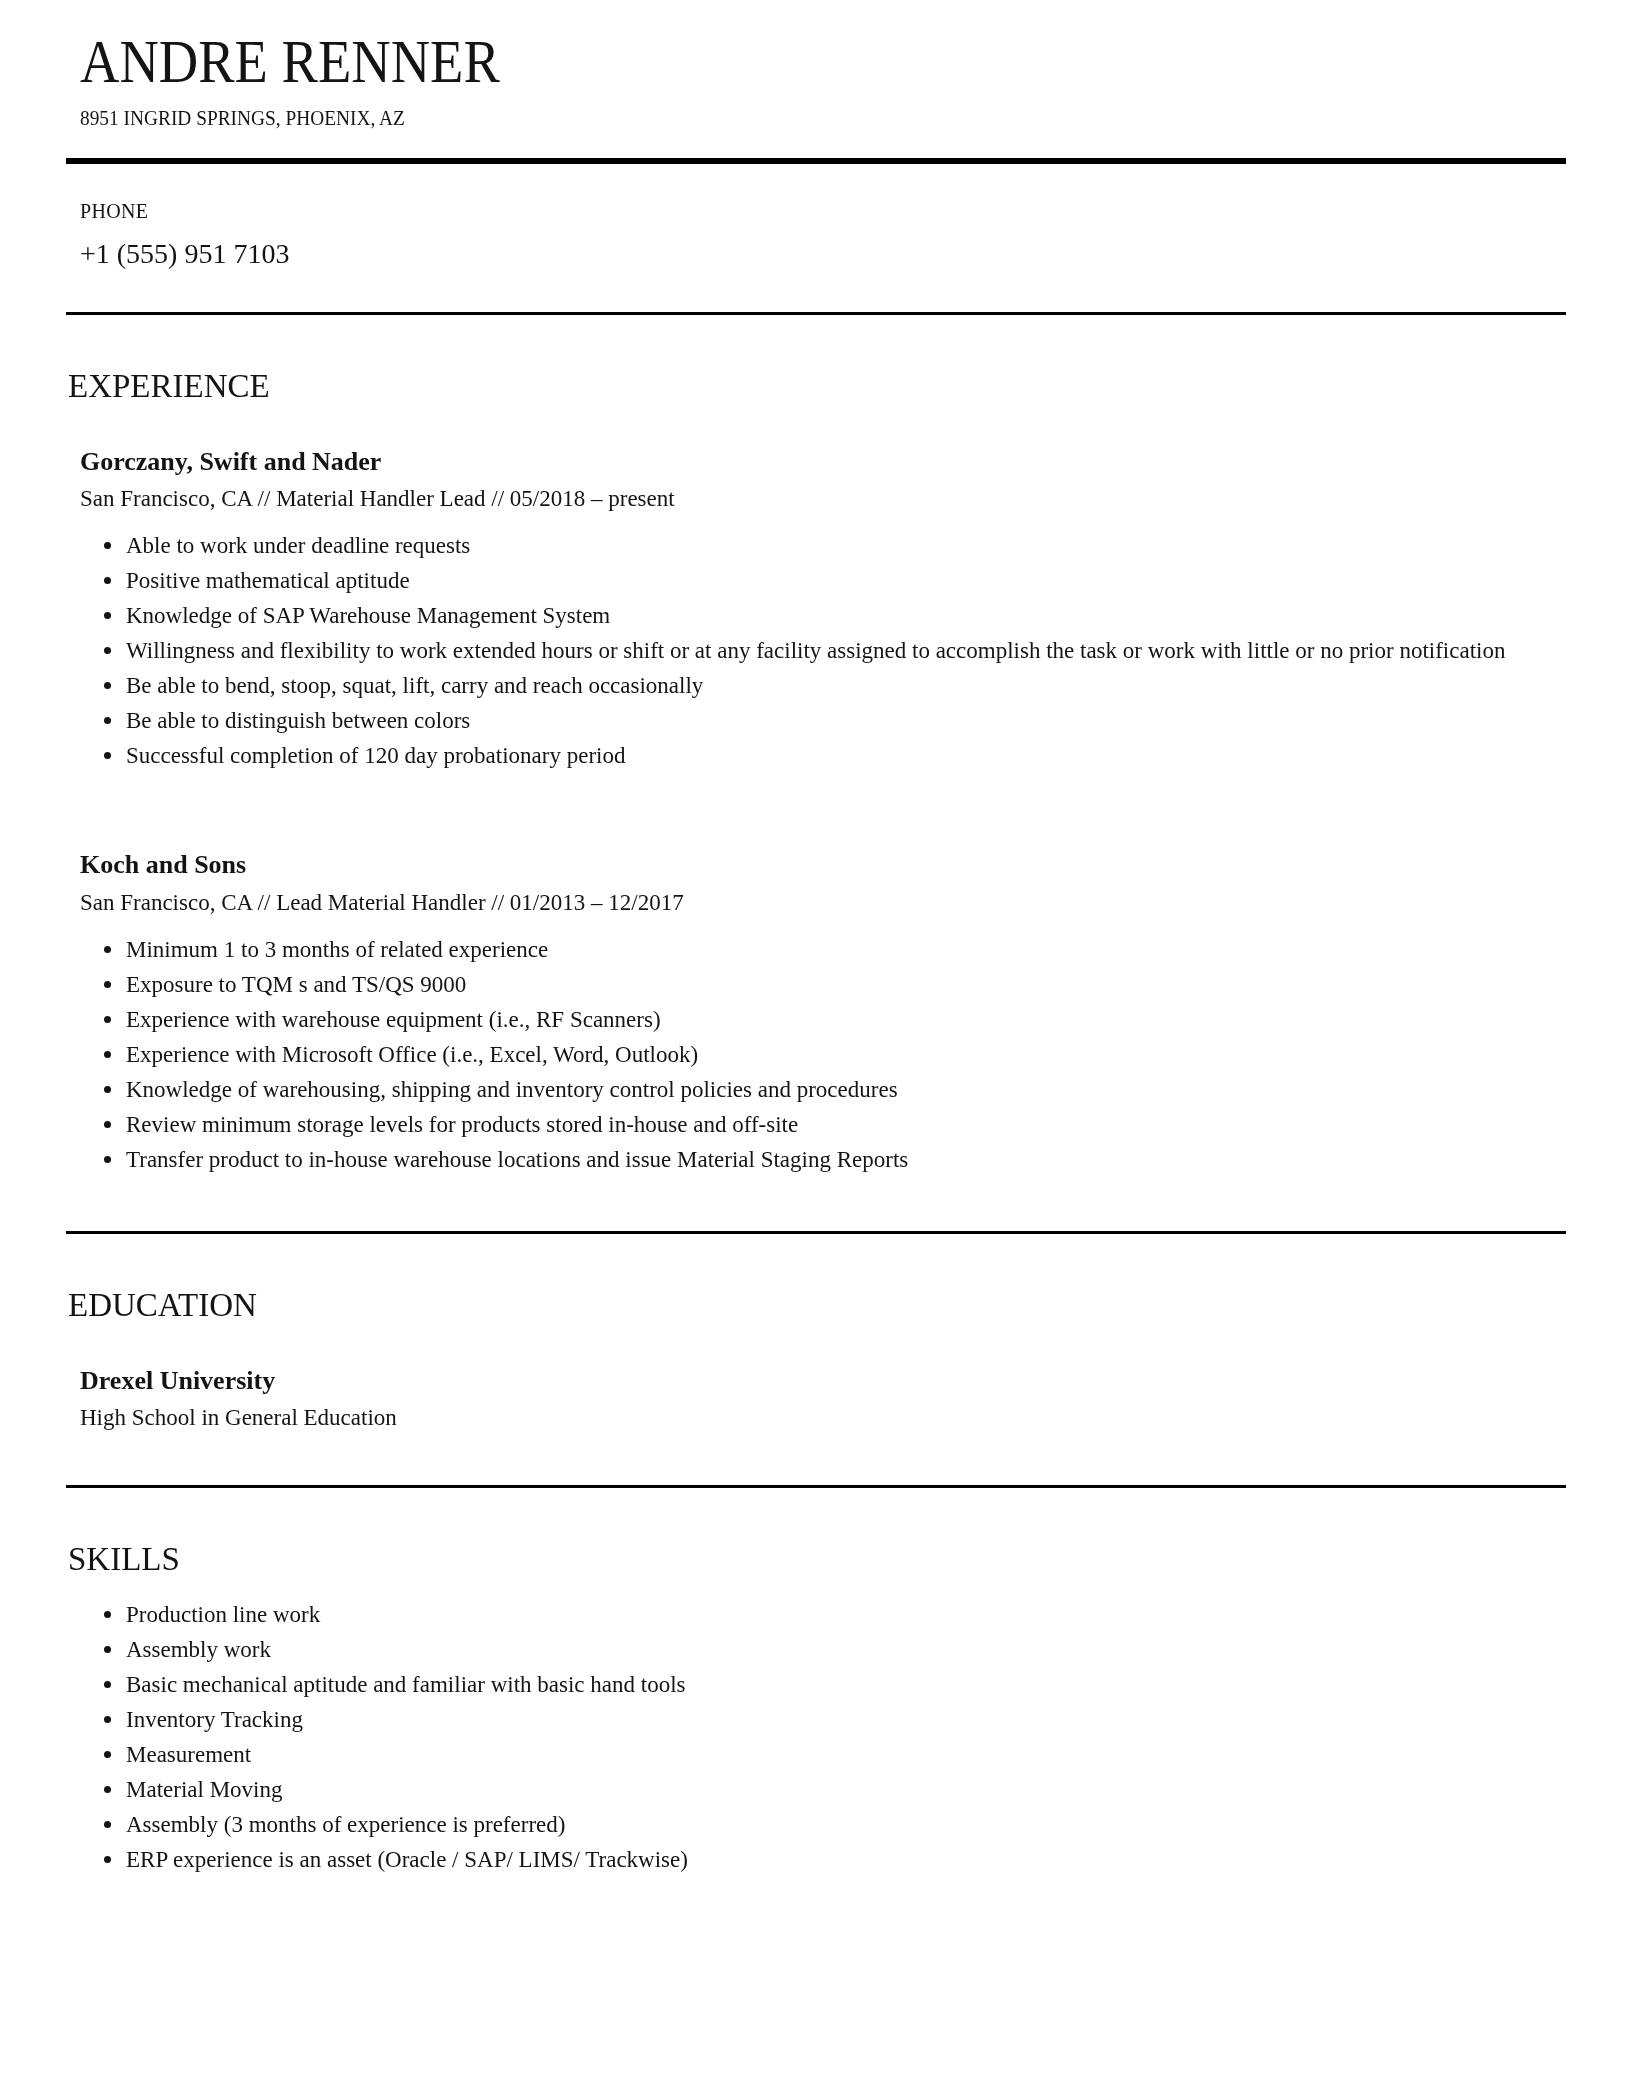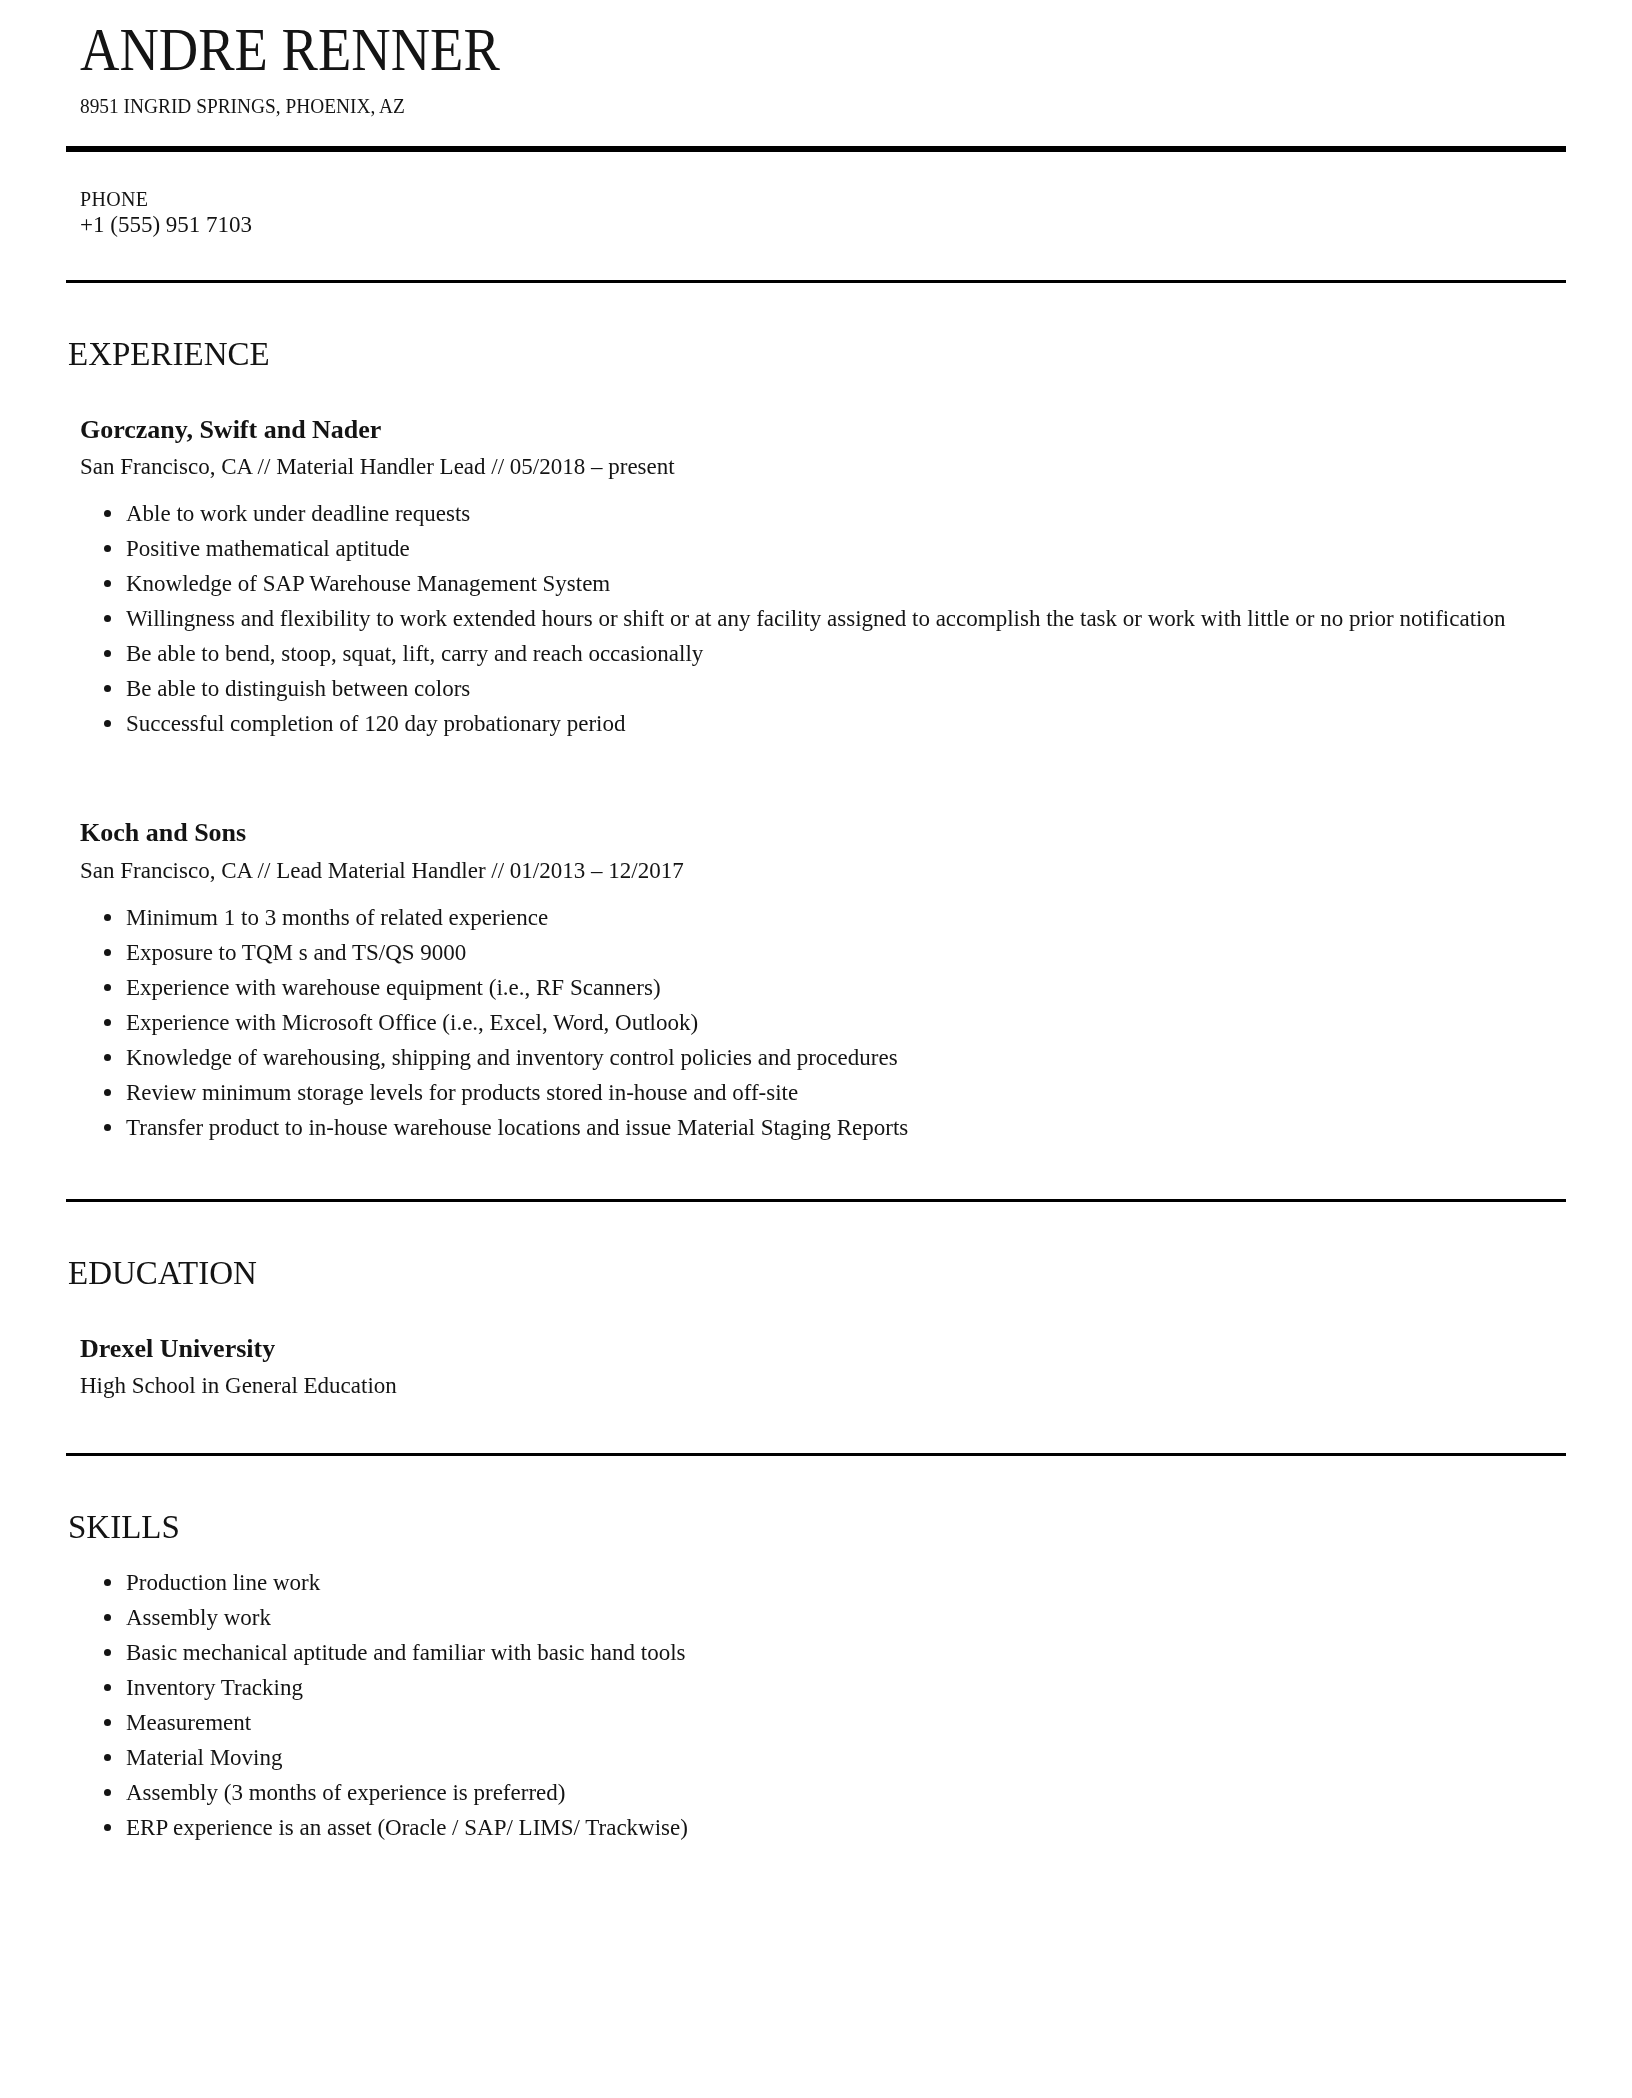--- a/index.html
+++ b/index.html
@@ -11,21 +11,21 @@
     width: 1632px;
     height: 2098px;
     overflow: hidden;
     font-family: "Liberation Serif", serif;
     color: #141414;
   }
   .page {
     box-sizing: border-box;
     width: 1632px;
     height: 2098px;
-    padding: 18px 66px 0 66px;
+    padding: 30px 66px 0 66px;
   }
   
   .name {
     margin: 0 0 0 14px;
     font-size: 62px;
     font-weight: 400;
     line-height: 1.02;
     white-space: nowrap;
     transform: scaleX(0.88);
     transform-origin: 0 50%;
@@ -39,21 +39,21 @@
   }
   
   .rule { background: #000000; }
   .rule.thick { height: 6px; margin-top: 27px; }
   .rule.thin  { height: 3px; }
   .rule.after-contact { margin-top: 42px; }
   .rule.before-section { margin-top: 54px; }
   
   .contact { margin: 36px 0 0 14px; }
   .contact-label { font-size: 20px; letter-spacing: 0.3px; }
-  .contact-value { font-size: 23px; margin-top: 1px; }
+  .contact-value { font-size: 28px; margin-top: 15px; }
   
   .section-title {
     font-size: 33px;
     font-weight: 400;
     margin: 54px 0 0 2px;
     line-height: 1.05;
   }
   .entry { margin-left: 14px; }
   .entry-heading {
     font-size: 26px;

